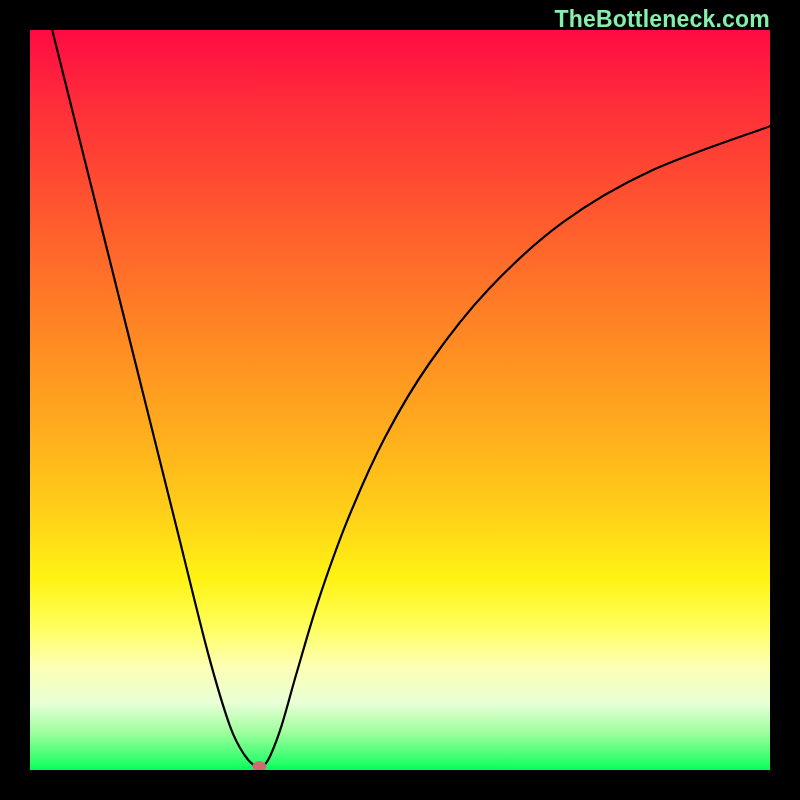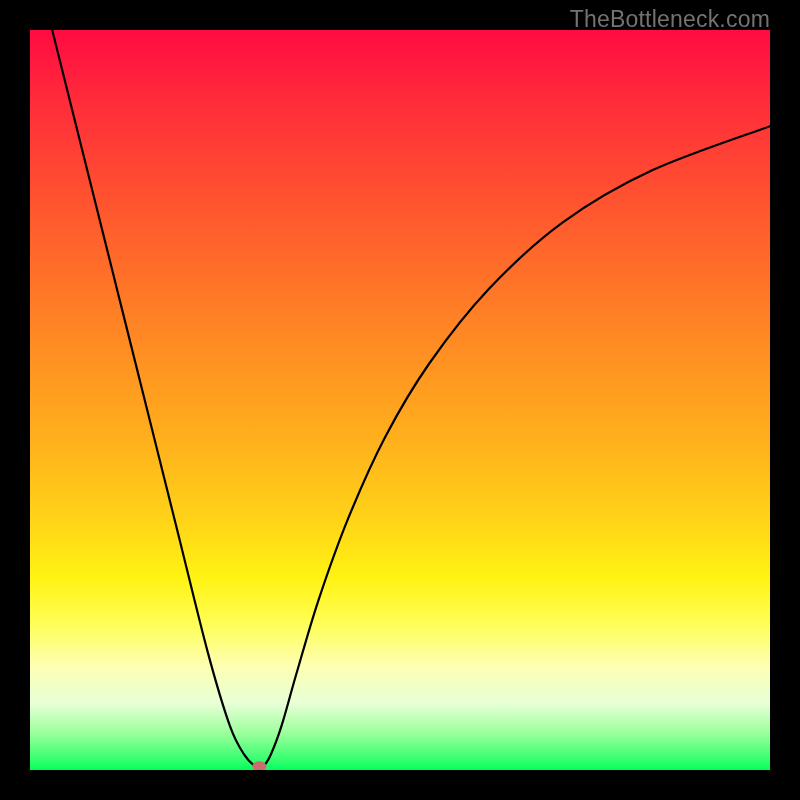--- a/index.html
+++ b/index.html
@@ -32,22 +32,22 @@
       #2aff6a 99%,
       #00ff5a 100%
     );
   }
   .watermark {
     position: absolute;
     top: 6px;
     right: 30px;
     font-family: Arial, Helvetica, sans-serif;
     font-size: 23px;
-    color: #737373;
-    font-weight: 400;
+    color: #86efac;
+    font-weight: 700;
     letter-spacing: 0.2px;
   }
   .curve-svg {
     position: absolute;
     left: 0; top: 0;
     width: 100%;
     height: 100%;
   }
   .curve-path {
     fill: none;

